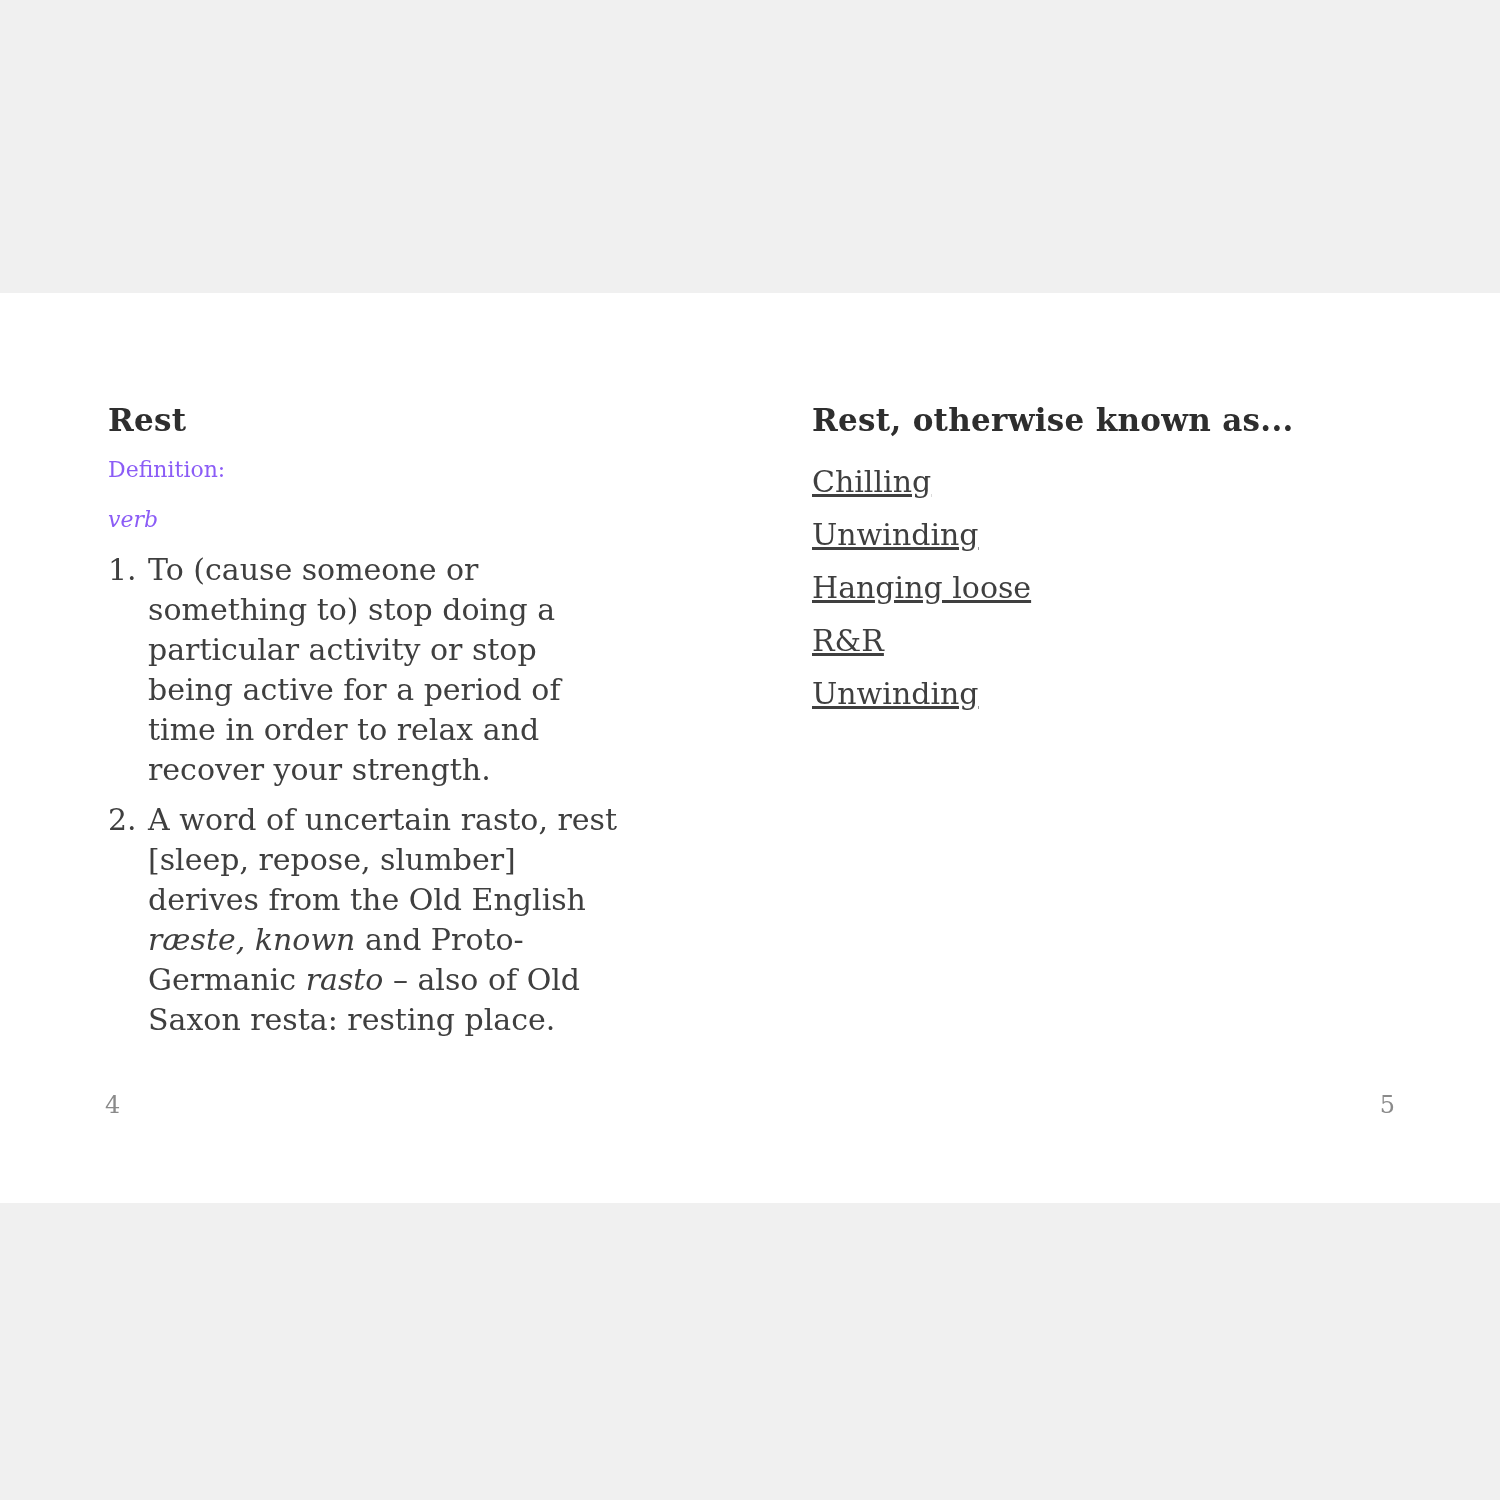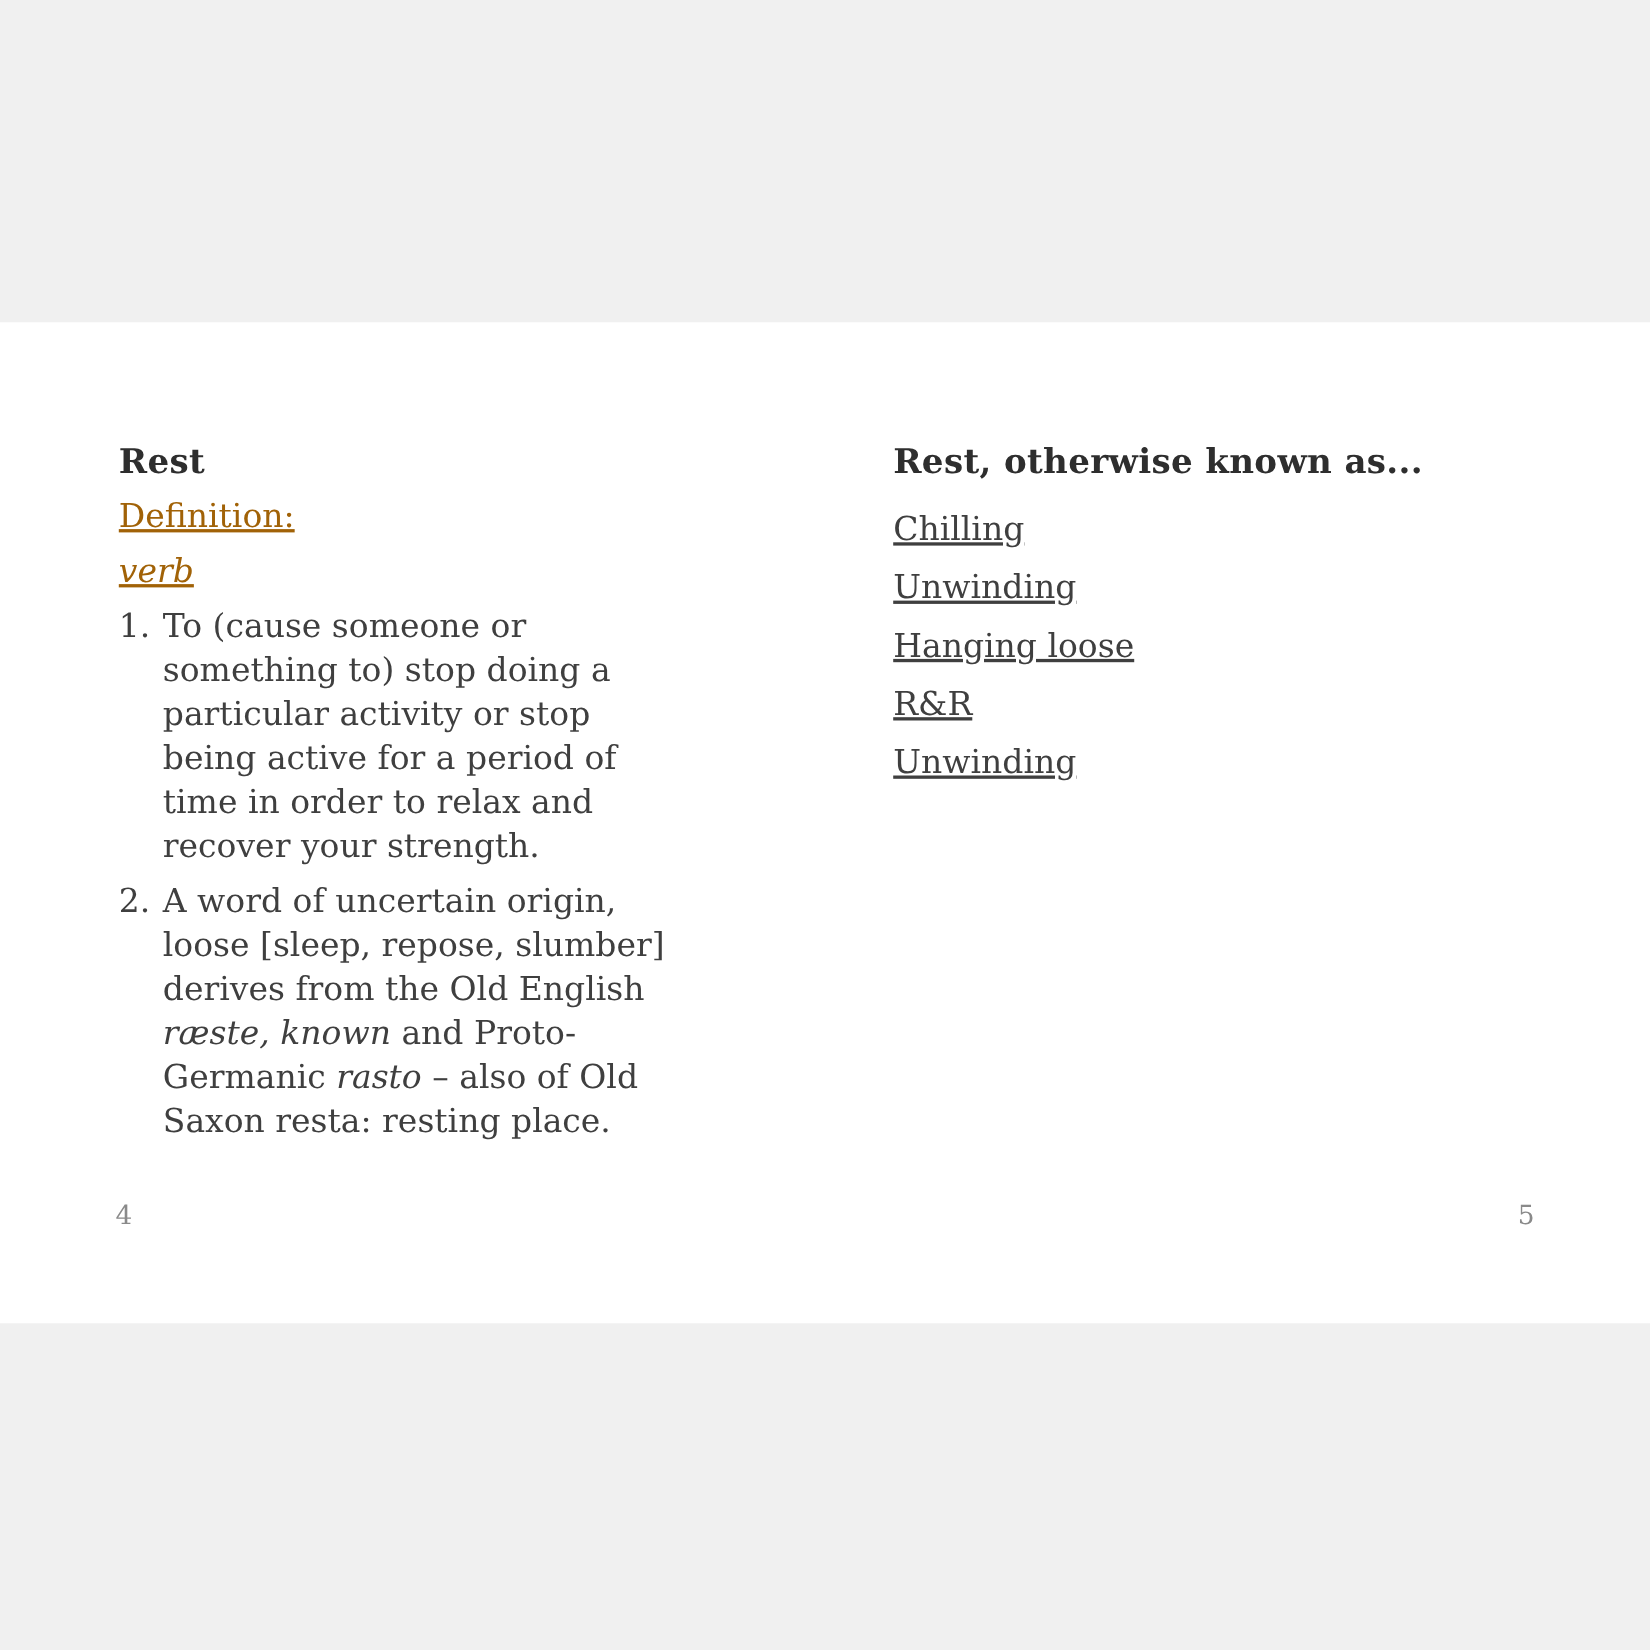--- a/index.html
+++ b/index.html
@@ -34,25 +34,24 @@
 
   .title {
     font-size: 31px;
     font-weight: 700;
     color: #2e2e2e;
     line-height: 40px;
     margin: 0 0 10px 0;
     letter-spacing: 0.3px;
   }
   .line {
-    font-size: 30px;
+    font-size: 22px;
     line-height: 40px;
     margin: 0 0 10px 0;
-    color: #a16207;
-    text-decoration: underline;
+    color: #8b5cf6;
   }
   .pos { }
   .italic { font-style: italic; }
 
   .deflist { margin: 0; padding: 0; }
   .defitem {
     display: flex;
     align-items: flex-start;
     font-size: 30px;
     line-height: 40px;
@@ -99,21 +98,21 @@
     <p class="line">Definition:</p>
     <p class="line italic pos">verb</p>
 
     <div class="deflist">
       <div class="defitem">
         <span class="num">1.</span>
         <span class="deftext"><span>To (cause someone or something to) stop doing a particular activity or stop being active for a period of time in order to relax and recover your strength.</span></span>
       </div>
       <div class="defitem">
         <span class="num">2.</span>
-        <span class="deftext"><span>A word of uncertain origin, loose [sleep, repose, slumber] derives from the Old English </span><span class="italic">ræste, known</span><span> and Proto-Germanic </span><span class="italic">rasto</span><span> – also of Old Saxon resta: resting place.</span></span>
+        <span class="deftext"><span>A word of uncertain rasto, rest [sleep, repose, slumber] derives from the Old English </span><span class="italic">ræste, known</span><span> and Proto-Germanic </span><span class="italic">rasto</span><span> – also of Old Saxon resta: resting place.</span></span>
       </div>
     </div>
   </div>
 
   <div class="page page-right">
     <h2 class="title">Rest, otherwise known as...</h2>
     <div class="synlist">
       <div class="synitem">Chilling</div>
       <div class="synitem">Unwinding</div>
       <div class="synitem">Hanging loose</div>

